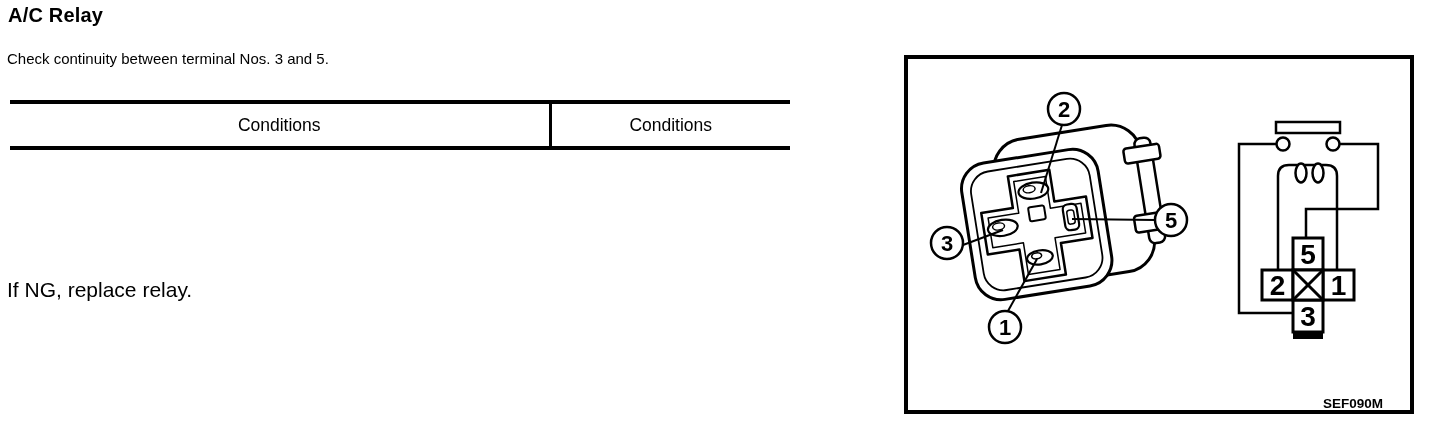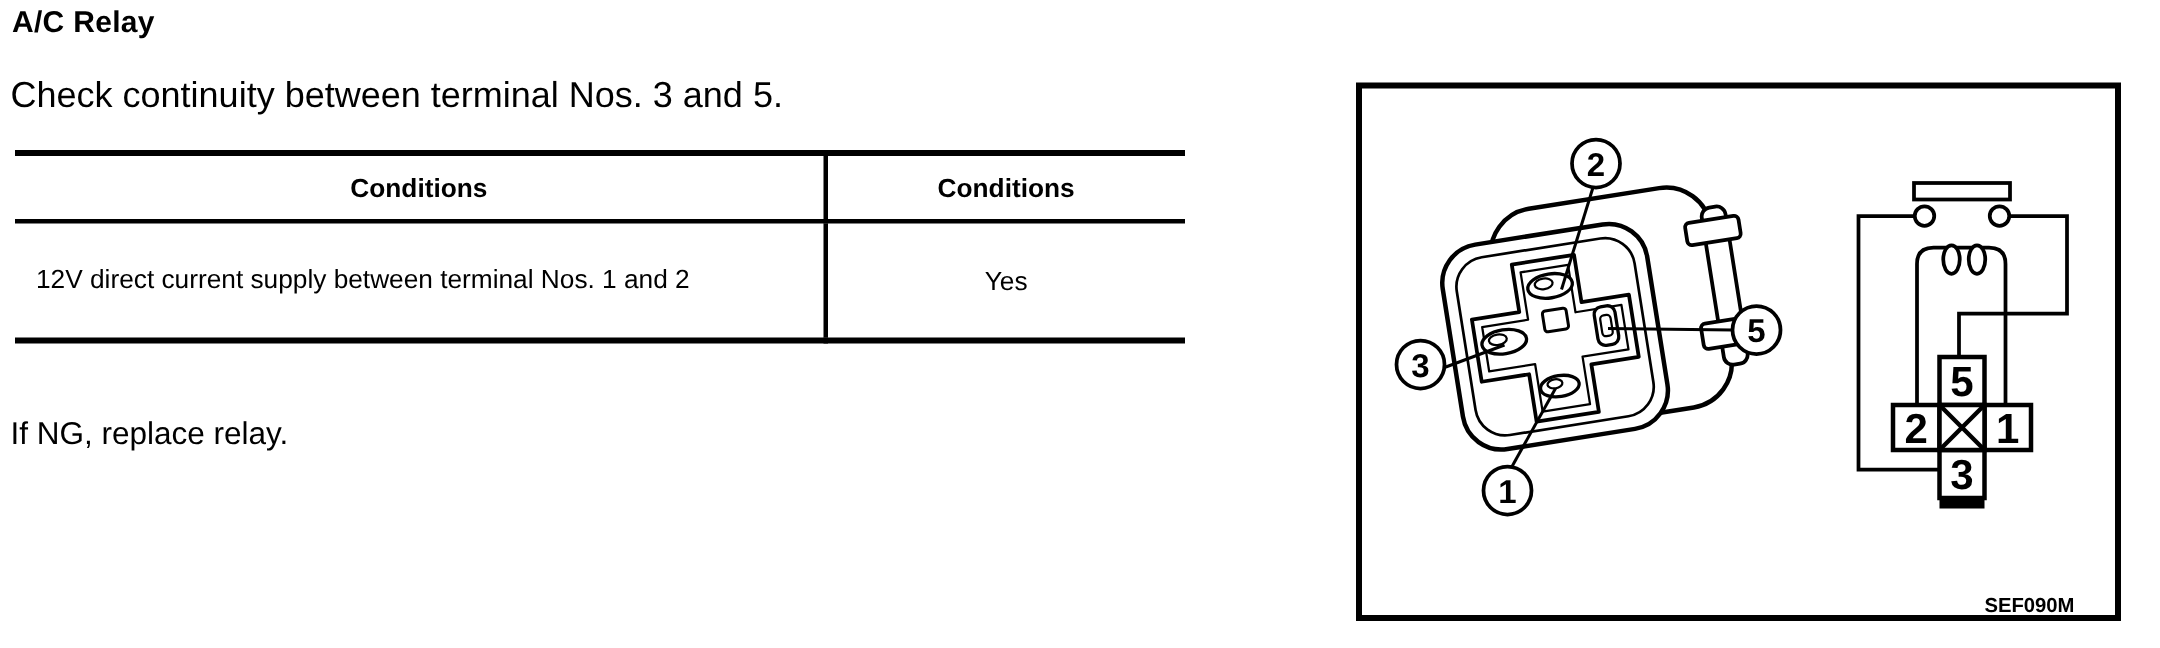--- a/index.html
+++ b/index.html
@@ -10,37 +10,37 @@
     color: #000;
     overflow: hidden;
     position: relative;
   }
   .page-title {
     position: absolute; left: 8px; top: 4px;
     font-size: 20px; font-weight: bold; letter-spacing: 0.2px;
   }
   .intro-text {
     position: absolute; left: 7px; top: 50px;
-    font-size: 24px;
+    font-size: 15px;
   }
   .note-text {
     position: absolute; left: 7px; top: 278px;
     font-size: 21px;
     text-align: center;
   }
   table.cont-table {
     position: absolute; left: 10px; top: 100px;
     width: 780px;
     border-collapse: collapse;
     border-top: 4px solid #000;
     border-bottom: 4px solid #000;
     table-layout: fixed;
   }
   .cont-table th {
-    font-weight: bold;
+    font-weight: normal;
     font-size: 17.5px;
     height: 40px;
     text-align: center;
     vertical-align: middle;
     border-bottom: 3px solid #000;
   }
   .cont-table th:first-child,
   .cont-table td:first-child {
     border-right: 3px solid #000;
   }
@@ -76,26 +76,20 @@
       <col style="width:540px">
       <col style="width:240px">
     </colgroup>
   <thead>
     <tr>
       <th>Conditions</th>
       <th>Conditions</th>
     </tr>
   </thead>
   <tbody>
-    <tr class="row-1">
-      <td class="cond">
-        <div class="cond-text">12V direct current supply between terminal Nos. 1 and 2</div>
-      </td>
-      <td class="val">Yes</td>
-    </tr>
   </tbody>
 </table>
 
 <div class="note-text">If NG, replace relay.</div>
 
 <div class="figure-frame">
   <svg width="502" height="351" viewBox="0 0 502 351">
 
     <g>
       <g transform="rotate(-9 132 167)">

